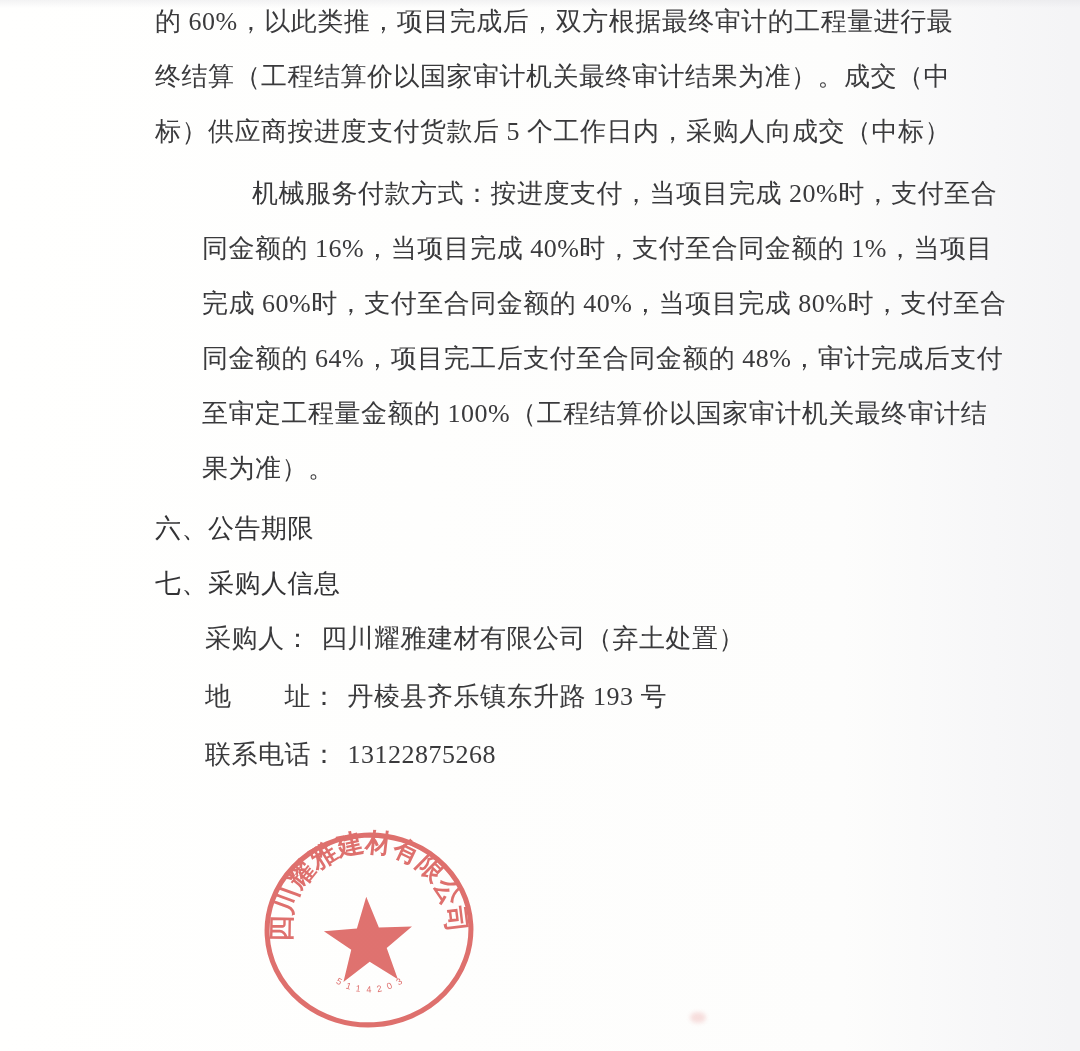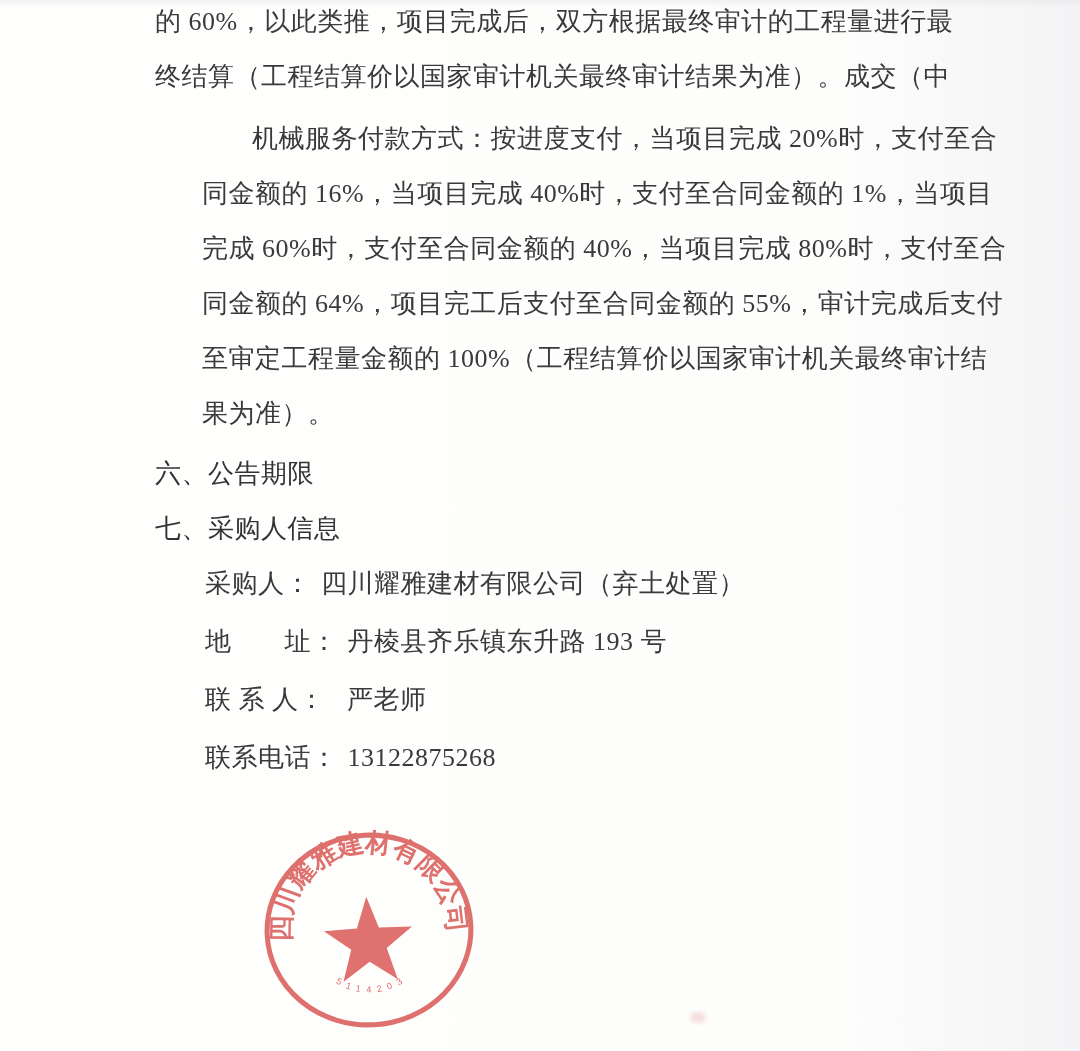--- a/index.html
+++ b/index.html
@@ -80,40 +80,40 @@
 </head>
 <body>
 
 <div class="scan-band"></div>
 
 <div class="doc">
 
   <div class="para p1">
     <div class="line j">的 60%，以此类推，项目完成后，双方根据最终审计的工程量进行最</div>
     <div class="line j">终结算（工程结算价以国家审计机关最终审计结果为准）。成交（中</div>
+    <div class="line j">标）供应商按进度支付货款后 5 个工作日内，采购人向成交（中标）</div>
   </div>
 
   <div class="para p2">
     <div class="line j indent">机械服务付款方式：按进度支付，当项目完成 20%时，支付至合</div>
     <div class="line j">同金额的 16%，当项目完成 40%时，支付至合同金额的 1%，当项目</div>
     <div class="line j">完成 60%时，支付至合同金额的 40%，当项目完成 80%时，支付至合</div>
-    <div class="line j">同金额的 64%，项目完工后支付至合同金额的 55%，审计完成后支付</div>
+    <div class="line j">同金额的 64%，项目完工后支付至合同金额的 48%，审计完成后支付</div>
     <div class="line j">至审定工程量金额的 100%（工程结算价以国家审计机关最终审计结</div>
     <div class="line">果为准）。</div>
   </div>
 
 
   <div class="line heading s6-head">六、公告期限</div>
 
   <div class="line heading">七、采购人信息</div>
 
   <div class="fields">
     <div class="field"><span class="label">采购人：</span><span class="value">四川耀雅建材有限公司（弃土处置）</span></div>
     <div class="field"><span class="label">地　　址：</span><span class="value">丹棱县齐乐镇东升路 193 号</span></div>
-    <div class="field"><span class="label">联 系 人：</span><span class="value gap">严老师</span></div>
     <div class="field"><span class="label">联系电话：</span><span class="value">13122875268</span></div>
   </div>
 
 </div>
 
 <div class="stamp">
   <svg viewBox="0 0 216 198" xmlns="http://www.w3.org/2000/svg">
     <defs>
       <path id="arcTop" d="M 34.7 125.7 A 78 78 0 1 1 181.3 125.7" fill="none"></path>
       <path id="arcBottom" d="M 54.3 130 A 62 62 0 0 0 161.7 130" fill="none"></path>

